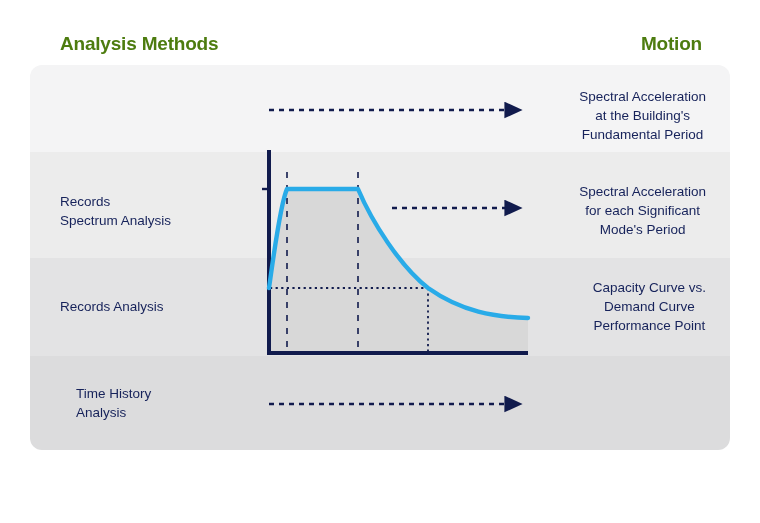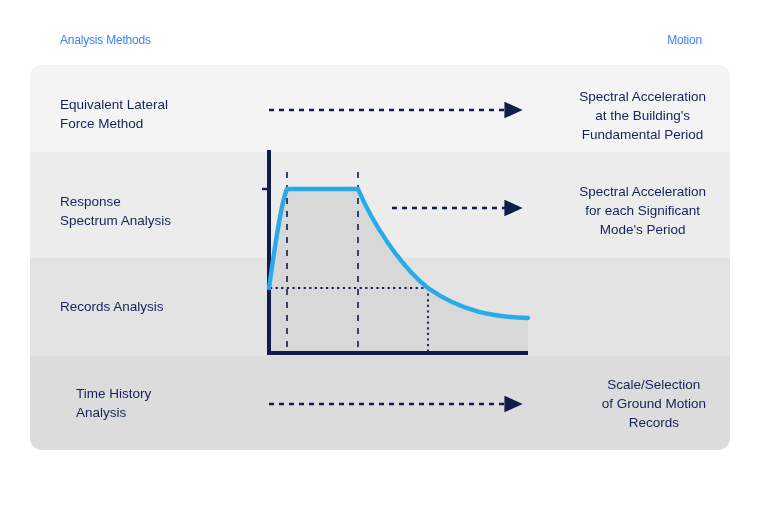--- a/index.html
+++ b/index.html
@@ -18,23 +18,23 @@
   #figure {
     position: absolute;
     left: 0; top: 0;
     width: 760px;
     height: 523px;
   }
 
   
   .col-heading {
     position: absolute;
-    font-size: 12px;
-    font-weight: normal;
-    color: #3b82f6;
+    font-size: 19px;
+    font-weight: bold;
+    color: #4d7c0f;
     letter-spacing: -0.2px;
   }
   #heading-methods { left: 60px; top: 33px; }
   #heading-results { right: 58px; top: 33px; text-align: right; }
 
   
   #panel {
     position: absolute;
     left: 30px;
     top: 65px;
@@ -104,37 +104,35 @@
   <div class="col-heading" id="heading-methods">Analysis Methods</div>
   <div class="col-heading" id="heading-results">Motion</div>
 
   <div id="panel">
     <div class="band band-0"></div>
     <div class="band band-1"></div>
     <div class="band band-2"></div>
     <div class="band band-3"></div>
   </div>
 
-  <div class="row-label left" id="label-left-0">Equivalent Lateral
-Force Method</div>
-  <div class="row-label left" id="label-left-1">Response
+  <div class="row-label left" id="label-left-1">Records
 Spectrum Analysis</div>
   <div class="row-label left" id="label-left-2">Records Analysis</div>
   <div class="row-label left" id="label-left-3">Time History
 Analysis</div>
 
   <div class="row-label right" id="label-right-0">Spectral Acceleration
 at the Building's
 Fundamental Period</div>
   <div class="row-label right" id="label-right-1">Spectral Acceleration
 for each Significant
 Mode's Period</div>
-  <div class="row-label right" id="label-right-3">Scale/Selection
-of Ground Motion
-Records</div>
+  <div class="row-label right" id="label-right-2">Capacity Curve vs.
+Demand Curve
+Performance Point</div>
 
   <svg id="chart-svg" viewBox="0 0 760 523">
     <defs>
       <marker id="arrowhead" markerWidth="7" markerHeight="7" refX="1" refY="3.2" orient="auto" markerUnits="strokeWidth">
         <path d="M0,0 L7,3.2 L0,6.4 z" fill="#111b4d"></path>
       </marker>
     </defs>
 
     <path d="M269,353 L269,288
              C 272,268 280,205 287,189

